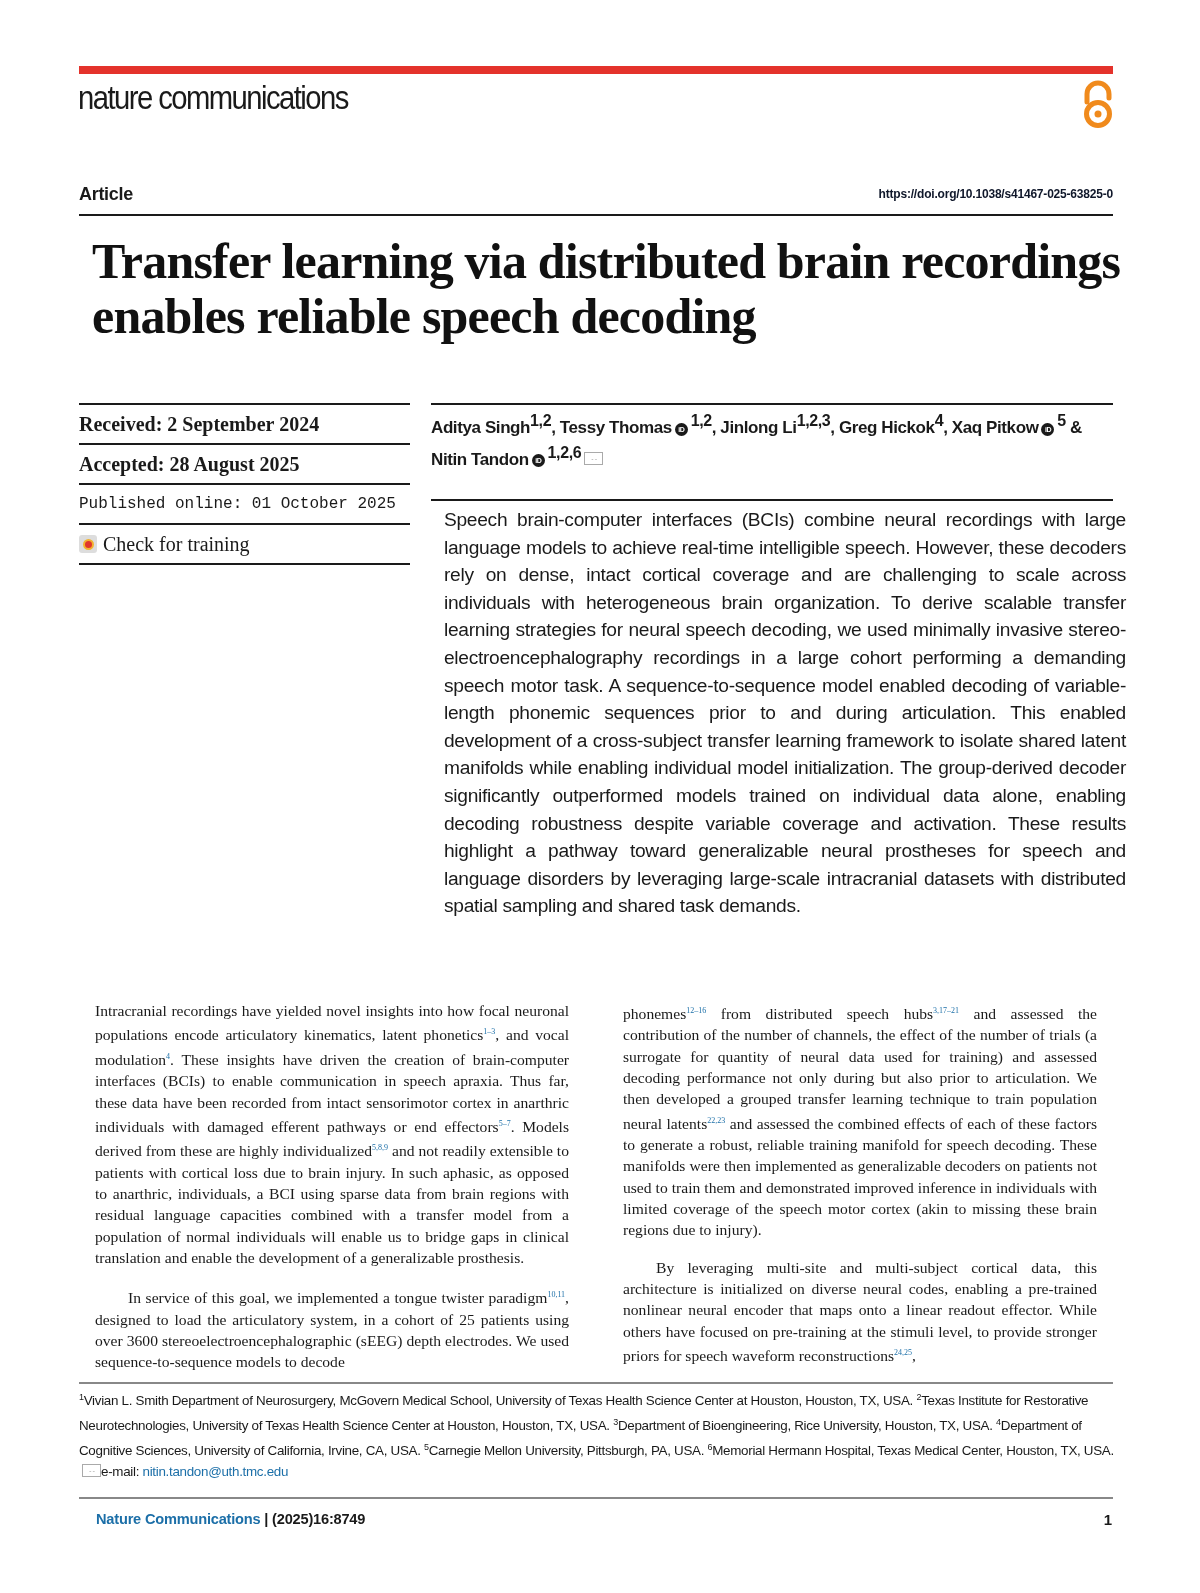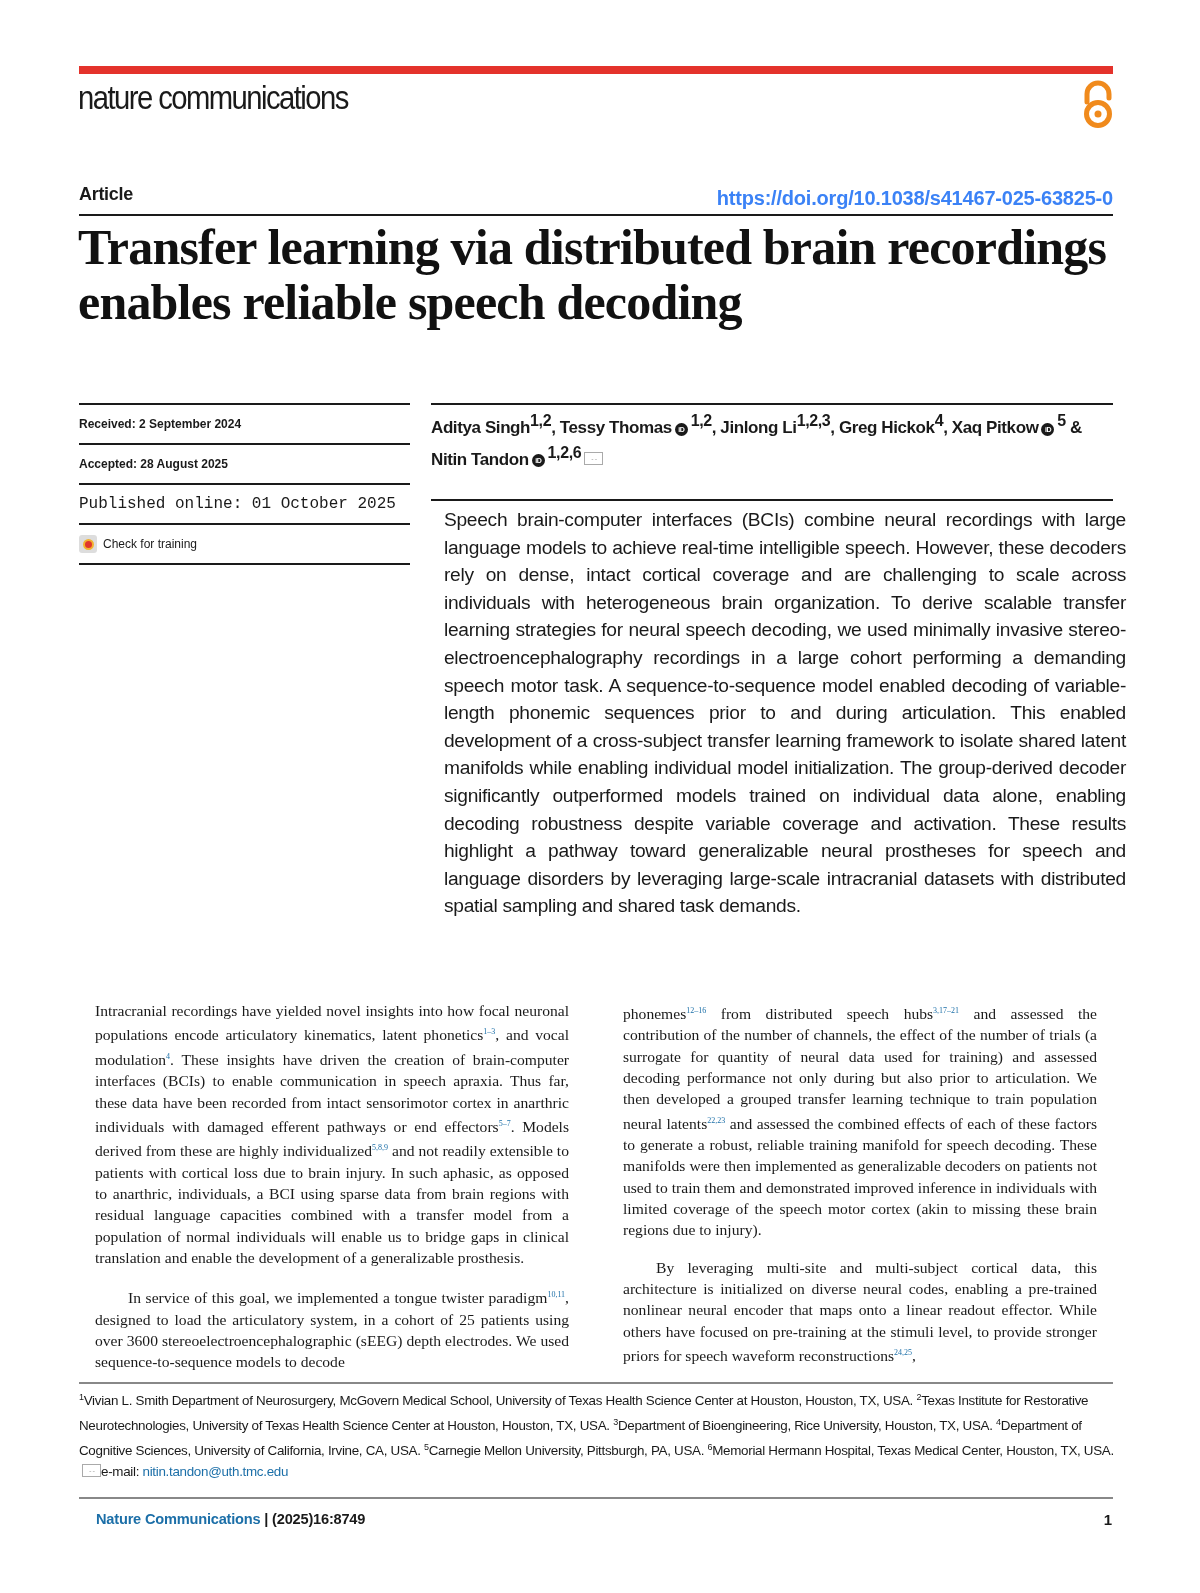--- a/index.html
+++ b/index.html
@@ -2,26 +2,26 @@
 <html><head>
 <meta charset="utf-8">
 <style>
   html,body{margin:0;padding:0;background:#fff;}
   body{width:1200px;height:1593px;position:relative;overflow:hidden;color:#1a1a1a;font-family:"Liberation Sans",sans-serif;}
   .abs{position:absolute;}
   .redbar{left:79px;top:66px;width:1034px;height:8px;background:#e4322b;}
   .journal{left:78px;top:78px;font-family:"Liberation Sans Narrow","Liberation Sans",sans-serif;font-size:34px;letter-spacing:-1.8px;color:#1a1a1a;transform:scaleX(0.86);transform-origin:left top;font-weight:normal;}
   .oa{left:1082px;top:80px;width:32px;height:50px;}
   .article{left:79px;top:184px;font-size:18px;font-weight:bold;letter-spacing:-0.3px;}
-  .doi{right:87px;top:187px;font-size:20px;color:#3b82f6;text-decoration:none;font-weight:bold;letter-spacing:-0.2px;}
+  .doi{right:87px;top:187px;font-size:12px;color:#0f172a;text-decoration:none;font-weight:bold;letter-spacing:-0.2px;}
   .rule-top{left:79px;top:214px;width:1034px;height:2px;background:#1a1a1a;}
   .title{left:78px;top:220px;width:1060px;font-family:"Liberation Serif",serif;font-weight:bold;font-size:50px;line-height:55px;letter-spacing:-0.8px;color:#111;}
   .meta{left:79px;top:403px;width:331px;}
   .meta .line{height:2px;background:#1a1a1a;}
-  .meta .row{height:38px;display:flex;align-items:center;font-size:12px;}
+  .meta .row{height:38px;display:flex;align-items:center;font-size:20px;font-family:Liberation Serif, serif;}
   .meta .row.b{font-weight:bold;}
   .meta .row.serif{font-family:Liberation Mono, monospace;font-weight:normal;font-size:16px;}
   .cfu-icon{width:18px;height:18px;border-radius:3px;background:#ddd;display:inline-flex;align-items:center;justify-content:center;margin-right:6px;}
   .cfu-icon span{width:11px;height:11px;border-radius:50%;background:#e0362c;border:2px solid #f2b330;box-sizing:border-box;}
   .authors-rule{left:431px;top:403px;width:682px;height:2px;background:#1a1a1a;}
   .authors{left:431px;top:408px;width:690px;font-size:17px;font-weight:bold;line-height:25px;letter-spacing:-0.4px;}
   .authors sup{font-size:16px;}
   .orcid{display:inline-block;width:13px;height:13px;border-radius:50%;background:#1a1a1a;color:#fff;font-size:7px;line-height:13px;text-align:center;vertical-align:1px;margin-left:3px;}
   .mail{display:inline-block;width:17px;height:11px;border:1px solid #aaa;vertical-align:-1px;margin-left:3px;position:relative;overflow:hidden;}
   .mail:before{content:"";position:absolute;left:-2px;top:-7px;width:20px;height:12px;border:1px solid #aaa;transform:rotate(0deg);border-radius:0;clip-path:polygon(0 50%,50% 100%,100% 50%,100% 55%,50% 105%,0 55%);}
@@ -49,21 +49,21 @@
 <div class="abs journal">nature communications</div>
 <svg class="abs oa" viewBox="0 0 32 50">
   <path d="M5 22 V14 A11 11 0 0 1 27 14 V18" fill="none" stroke="#f08a1c" stroke-width="5" stroke-linecap="round"></path>
   <circle cx="16" cy="34" r="11.5" fill="none" stroke="#f08a1c" stroke-width="5"></circle>
   <circle cx="16" cy="34" r="3.5" fill="#f08a1c"></circle>
 </svg>
 
 <div class="abs article">Article</div>
 <a class="abs doi" href="#">https://doi.org/10.1038/s41467-025-63825-0</a>
 <div class="abs rule-top"></div>
-<h1 class="abs title" style="margin:0">Transfer learning via distributed brain recordings enables reliable speech decoding</h1>
+<h1 class="abs title" style="margin:14px">Transfer learning via distributed brain recordings enables reliable speech decoding</h1>
 
 <div class="abs meta">
   <div class="line"></div>
   <div class="row b">Received: 2 September 2024</div>
   <div class="line"></div>
   <div class="row b">Accepted: 28 August 2025</div>
   <div class="line"></div>
   <div class="row serif">Published online: 01 October 2025</div>
   <div class="line"></div>
   <div class="row">

